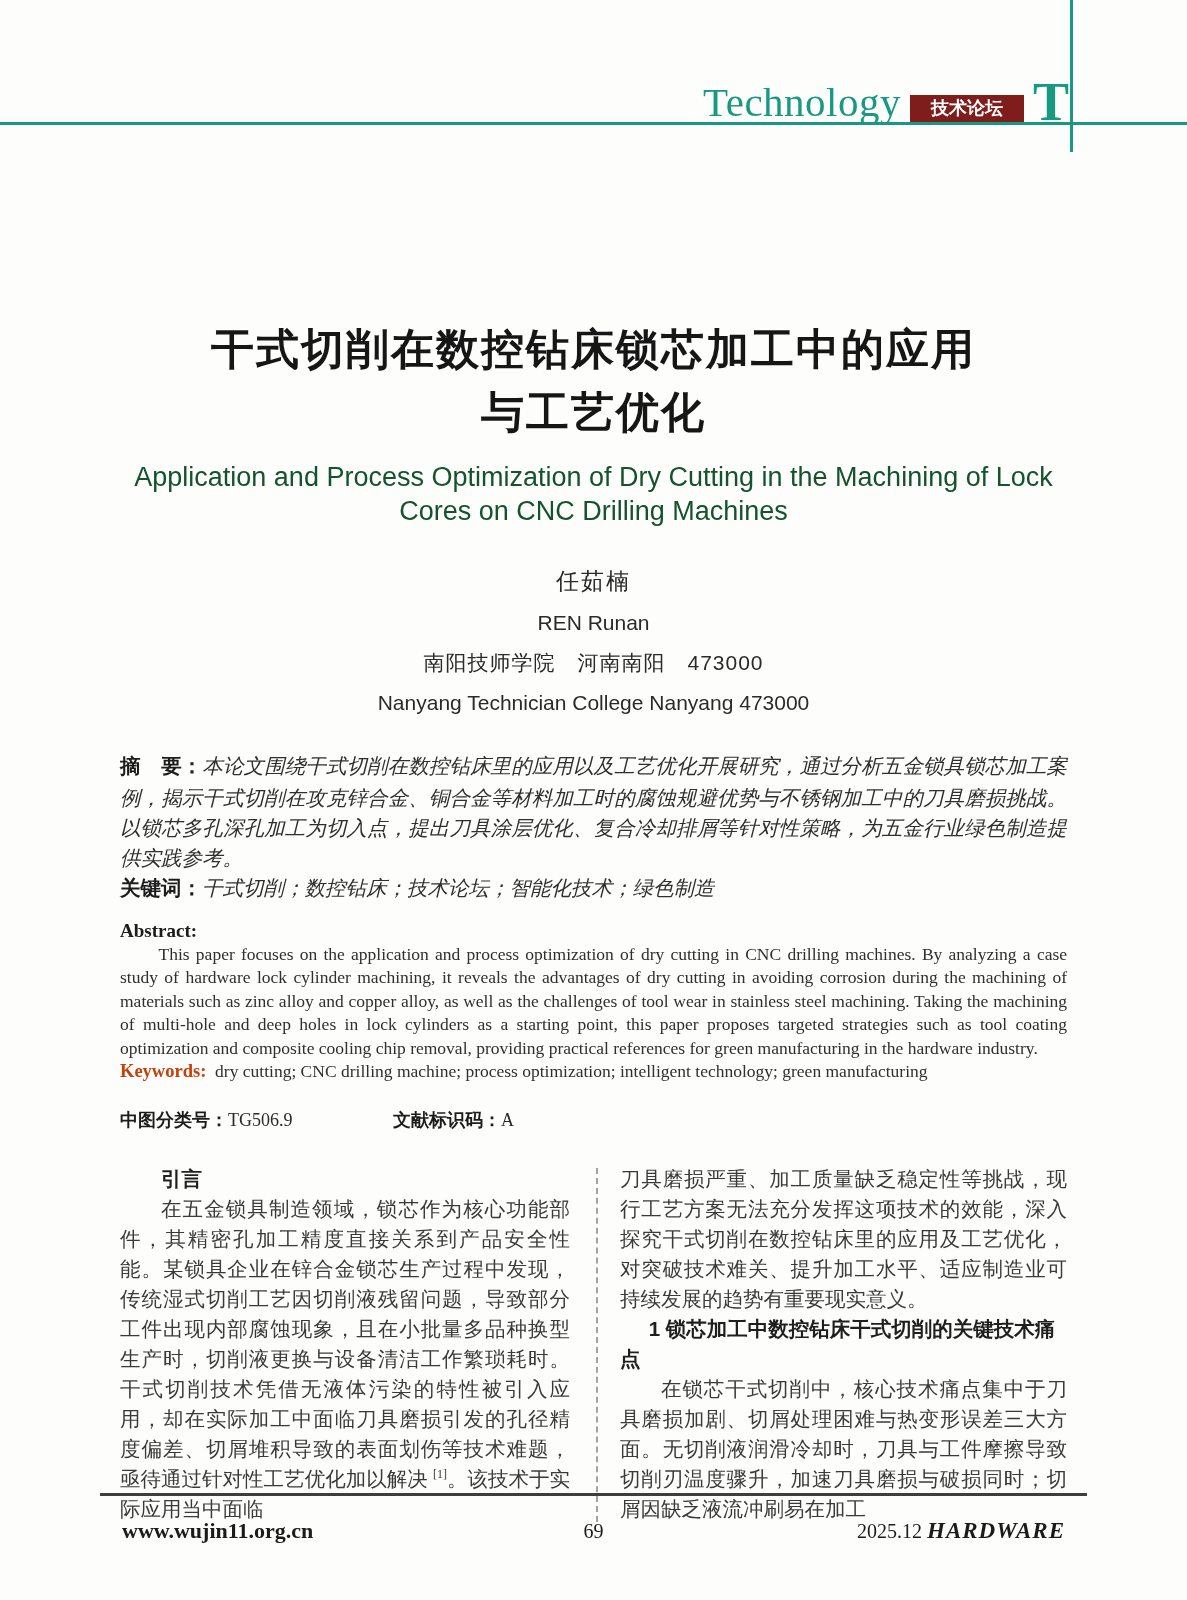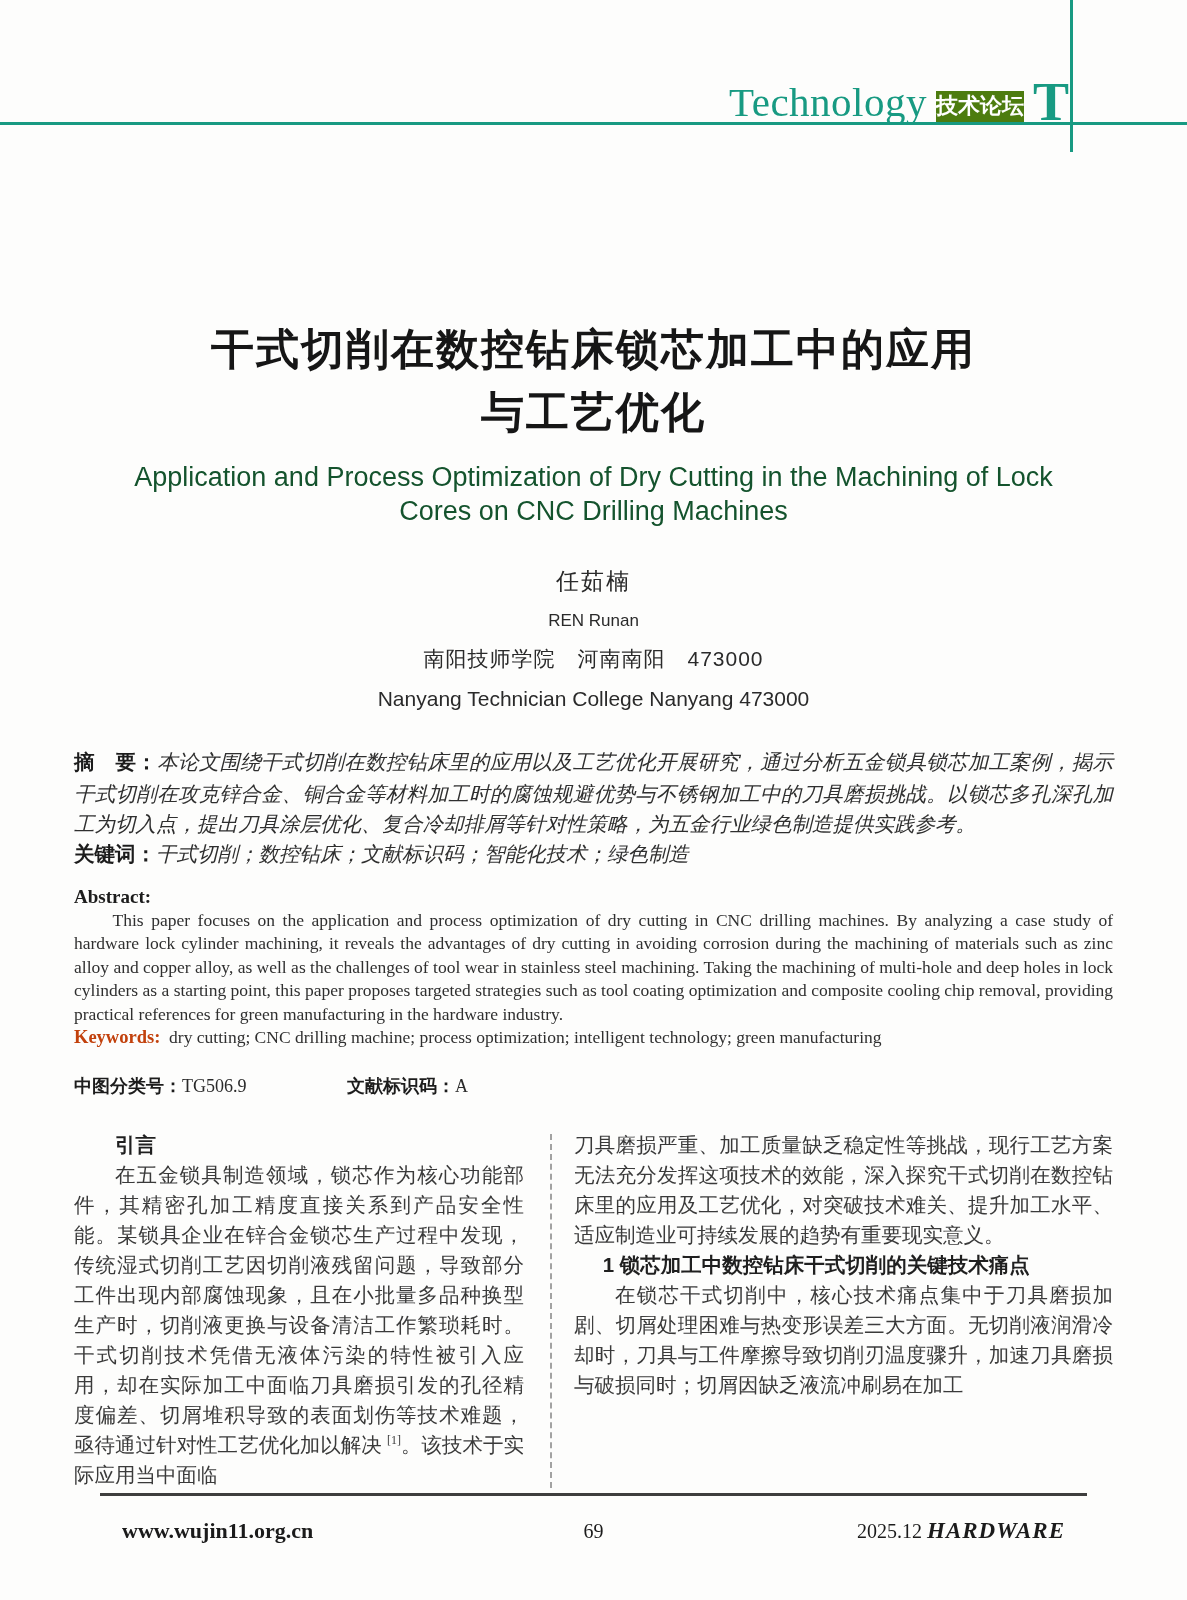--- a/index.html
+++ b/index.html
@@ -26,51 +26,51 @@
   }
   .header-cluster {
     position: absolute; top: 0; right: 118px; height: 122px;
     display: flex; align-items: flex-end; gap: 9px;
   }
   .tech-en {
     font-family: "Liberation Serif", serif;
     font-size: 41px; line-height: 0.92; color: #189a82; letter-spacing: 0.5px;
   }
   .tech-zh-box {
-    background: #4d7c0f; color: #ffffff;
+    background: #7f1d1d; color: #ffffff;
     font-family: "Liberation Sans", sans-serif; font-weight: bold;
-    font-size: 22px; line-height: 1; padding: 4px 0 5px;
+    font-size: 18px; line-height: 1; padding: 4px 21px 5px;
   }
   .tech-t {
     font-family: "Liberation Serif", serif; font-weight: bold;
     font-size: 54px; line-height: 0.72; color: #189a82;
   }
 
   
-  .content { position: relative; padding: 0 74px; }
+  .content { position: relative; padding: 0 120px; }
 
   .title-zh {
     margin: 193px 0 0; padding-top: 125px; 
     text-align: center;
     font-family: "Liberation Sans", "DejaVu Sans", sans-serif;
     font-weight: bold; color: #161616;
     font-size: 43px; line-height: 63px; letter-spacing: 2px;
   }
   .title-zh .line { display: block; }
   .title-en {
     margin: 16px auto 0; max-width: 930px;
     text-align: center; font-family: "Liberation Sans", sans-serif;
     font-weight: normal; color: #14532d;
     font-size: 27px; line-height: 34px;
   }
 
   .author-block { margin-top: 38px; text-align: center; font-family: "Liberation Sans", sans-serif; color: #2a2a2a; }
   .author-block p { margin: 0 0 14px; }
   .author-zh { font-size: 23px; letter-spacing: 2px; }
-  .author-en { font-size: 17px; }
+  .author-en { font-size: 21px; }
   .affil-zh  { font-size: 21px; letter-spacing: 1px; }
   .affil-en  { font-size: 21px; margin-bottom: 0 !important; }
 
   .abstract-zh {
     margin-top: 36px; font-size: 20.5px; line-height: 30px;
     text-align: justify; color: #2f2f2f;
   }
   .abstract-zh p { margin: 0; }
   .lbl {
     font-family: Liberation Mono, monospace; font-weight: bold;
@@ -140,21 +140,21 @@
 
     <div class="author-block">
       <p class="author-zh">任茹楠</p>
       <p class="author-en">REN  Runan</p>
       <p class="affil-zh">南阳技师学院　河南南阳　473000</p>
       <p class="affil-en">Nanyang Technician College  Nanyang  473000</p>
     </div>
 
     <div class="abstract-zh">
       <p><b class="lbl">摘　要：</b><span class="kai">本论文围绕干式切削在数控钻床里的应用以及工艺优化开展研究，通过分析五金锁具锁芯加工案例，揭示干式切削在攻克锌合金、铜合金等材料加工时的腐蚀规避优势与不锈钢加工中的刀具磨损挑战。以锁芯多孔深孔加工为切入点，提出刀具涂层优化、复合冷却排屑等针对性策略，为五金行业绿色制造提供实践参考。</span></p>
-      <p><b class="lbl">关键词：</b><span class="kai">干式切削；数控钻床；文献标识码；智能化技术；绿色制造</span></p>
+      <p><b class="lbl">关键词：</b><span class="kai">干式切削；数控钻床；技术论坛；智能化技术；绿色制造</span></p>
     </div>
 
     <div class="abstract-en">
       <p class="abs-en-label">Abstract:</p>
       <p class="abs-en-text">This paper focuses on the application and process optimization of dry cutting in CNC drilling machines. By analyzing a case study of hardware lock cylinder machining, it reveals the advantages of dry cutting in avoiding corrosion during the machining of materials such as zinc alloy and copper alloy, as well as the challenges of tool wear in stainless steel machining. Taking the machining of multi-hole and deep holes in lock cylinders as a starting point, this paper proposes targeted strategies such as tool coating optimization and composite cooling chip removal, providing practical references for green manufacturing in the hardware industry.</p>
       <p class="abs-en-kw"><b>Keywords:</b>&nbsp;&nbsp;<span>dry cutting; CNC drilling machine; process optimization; intelligent technology; green manufacturing</span></p>
     </div>
 
     <p class="classification">
       <b class="lbl">中图分类号：</b><span class="clc-value">TG506.9</span>

